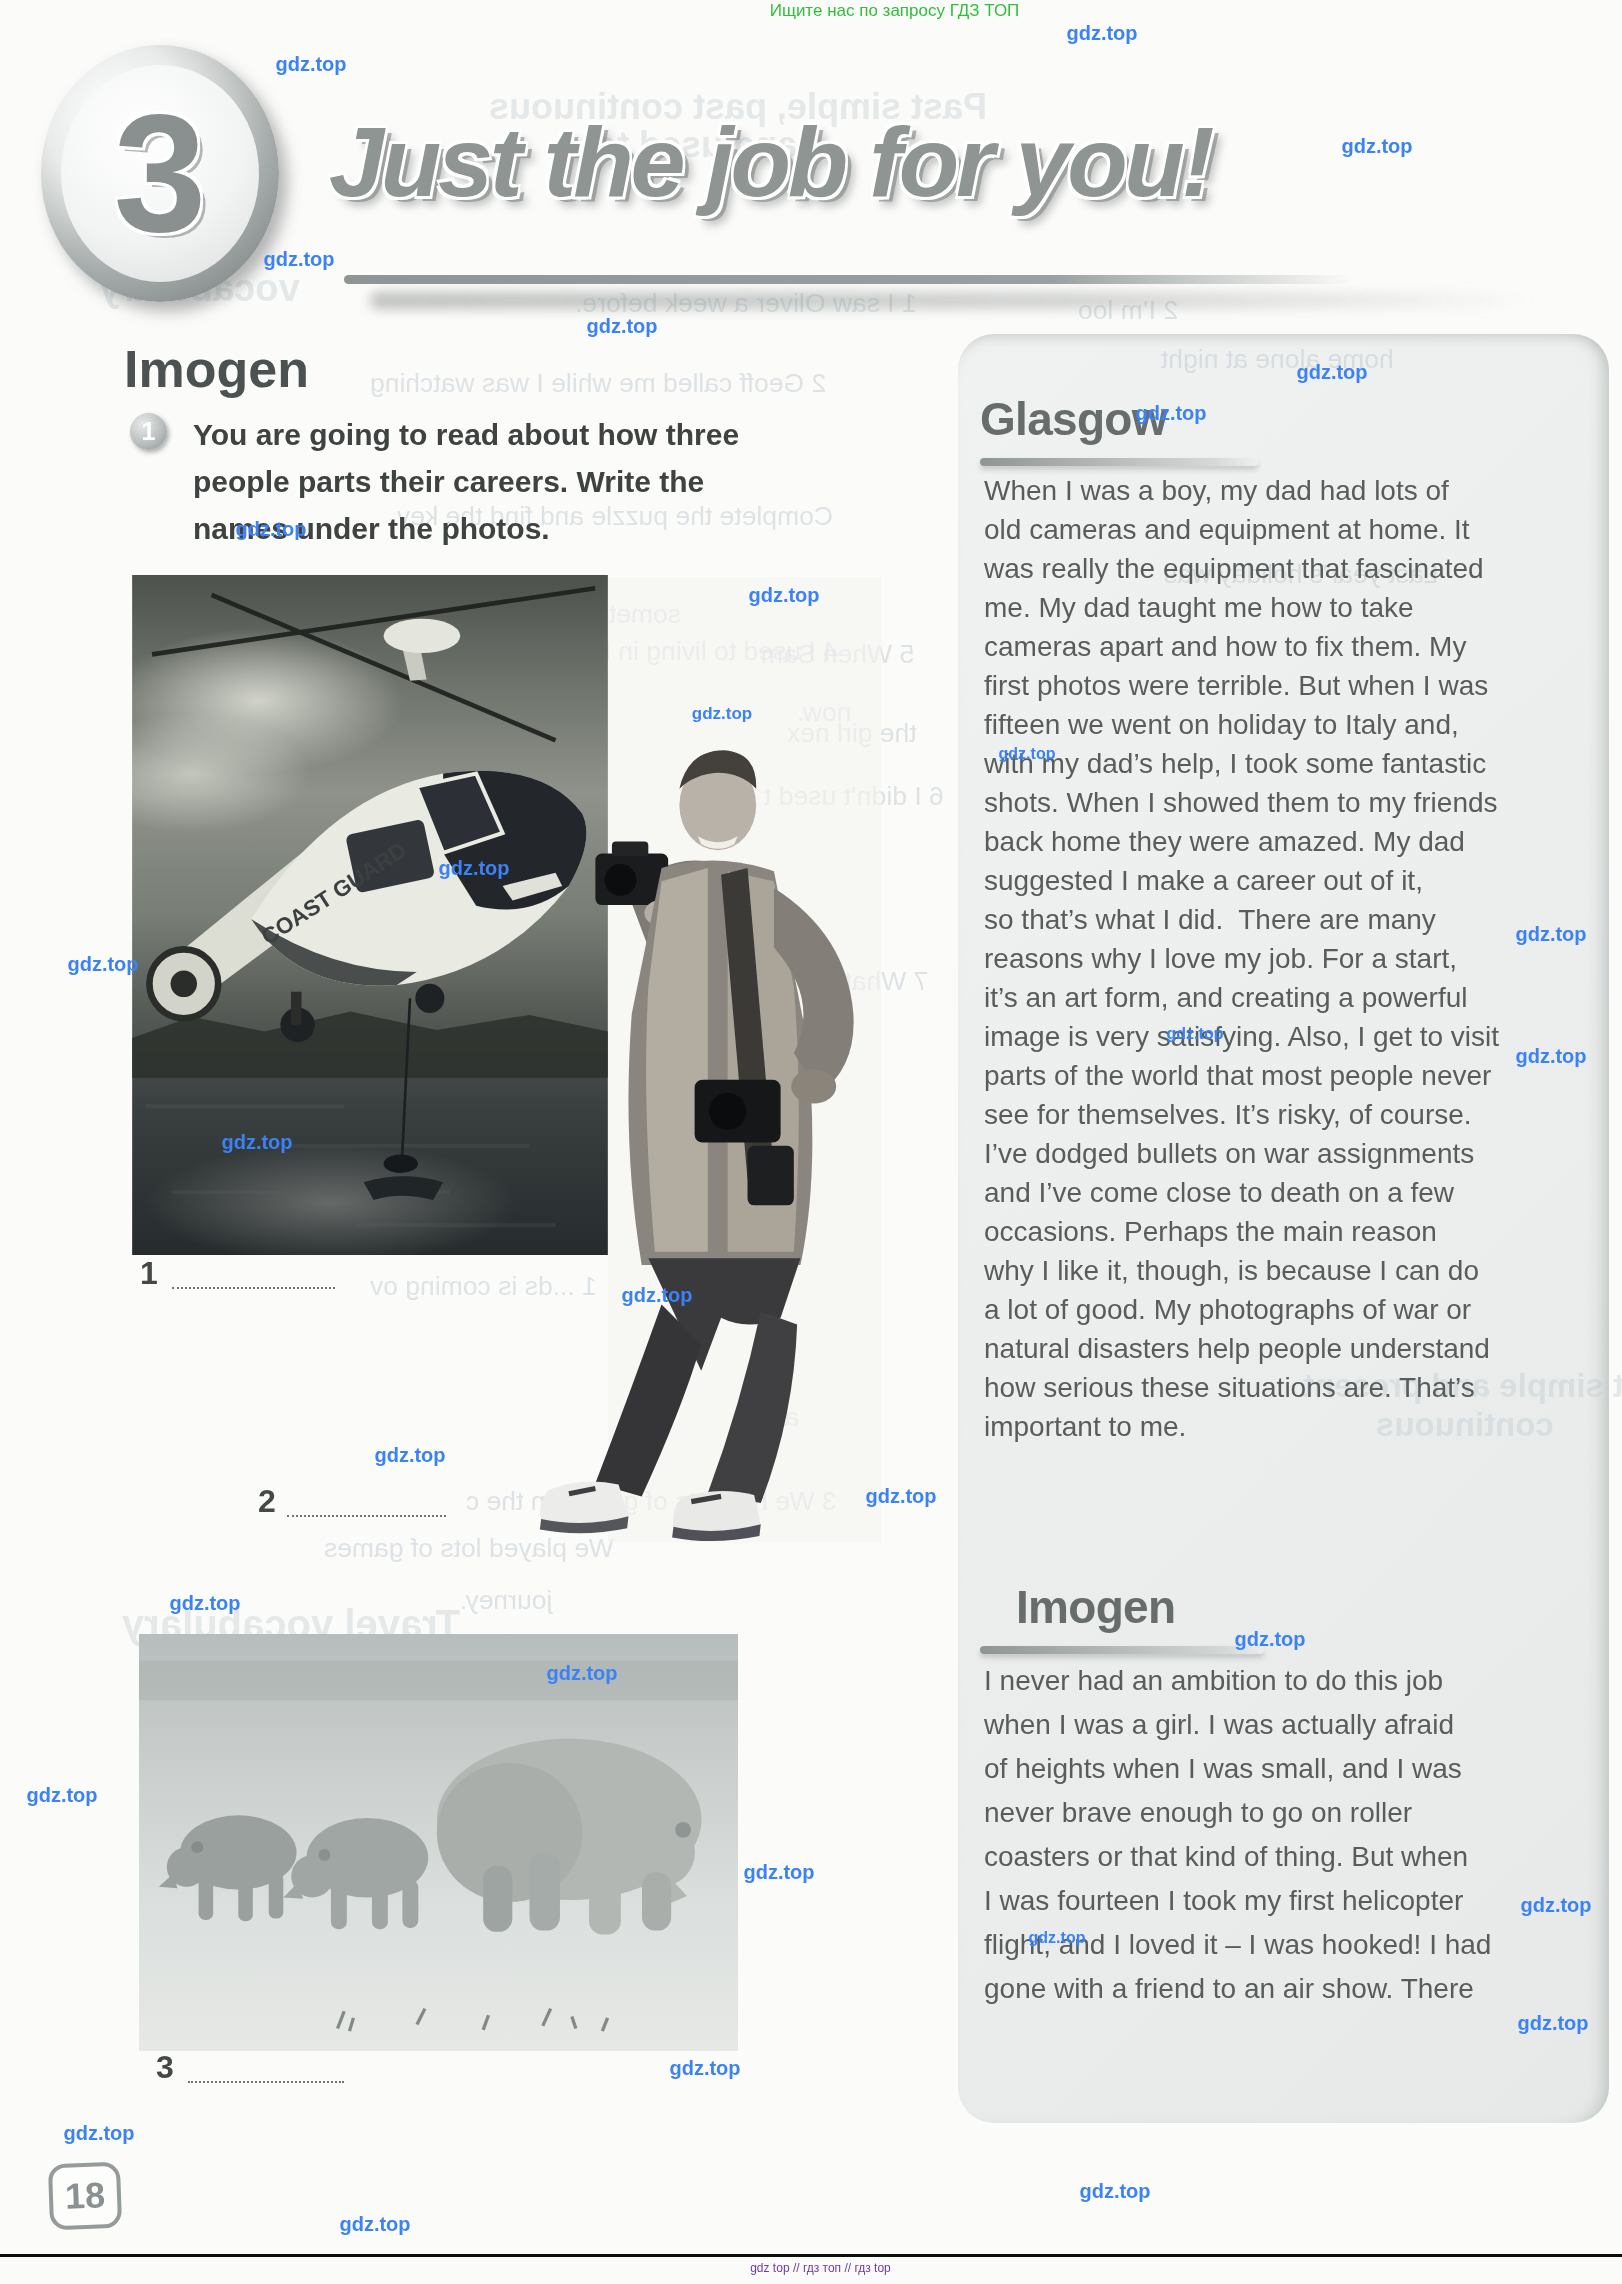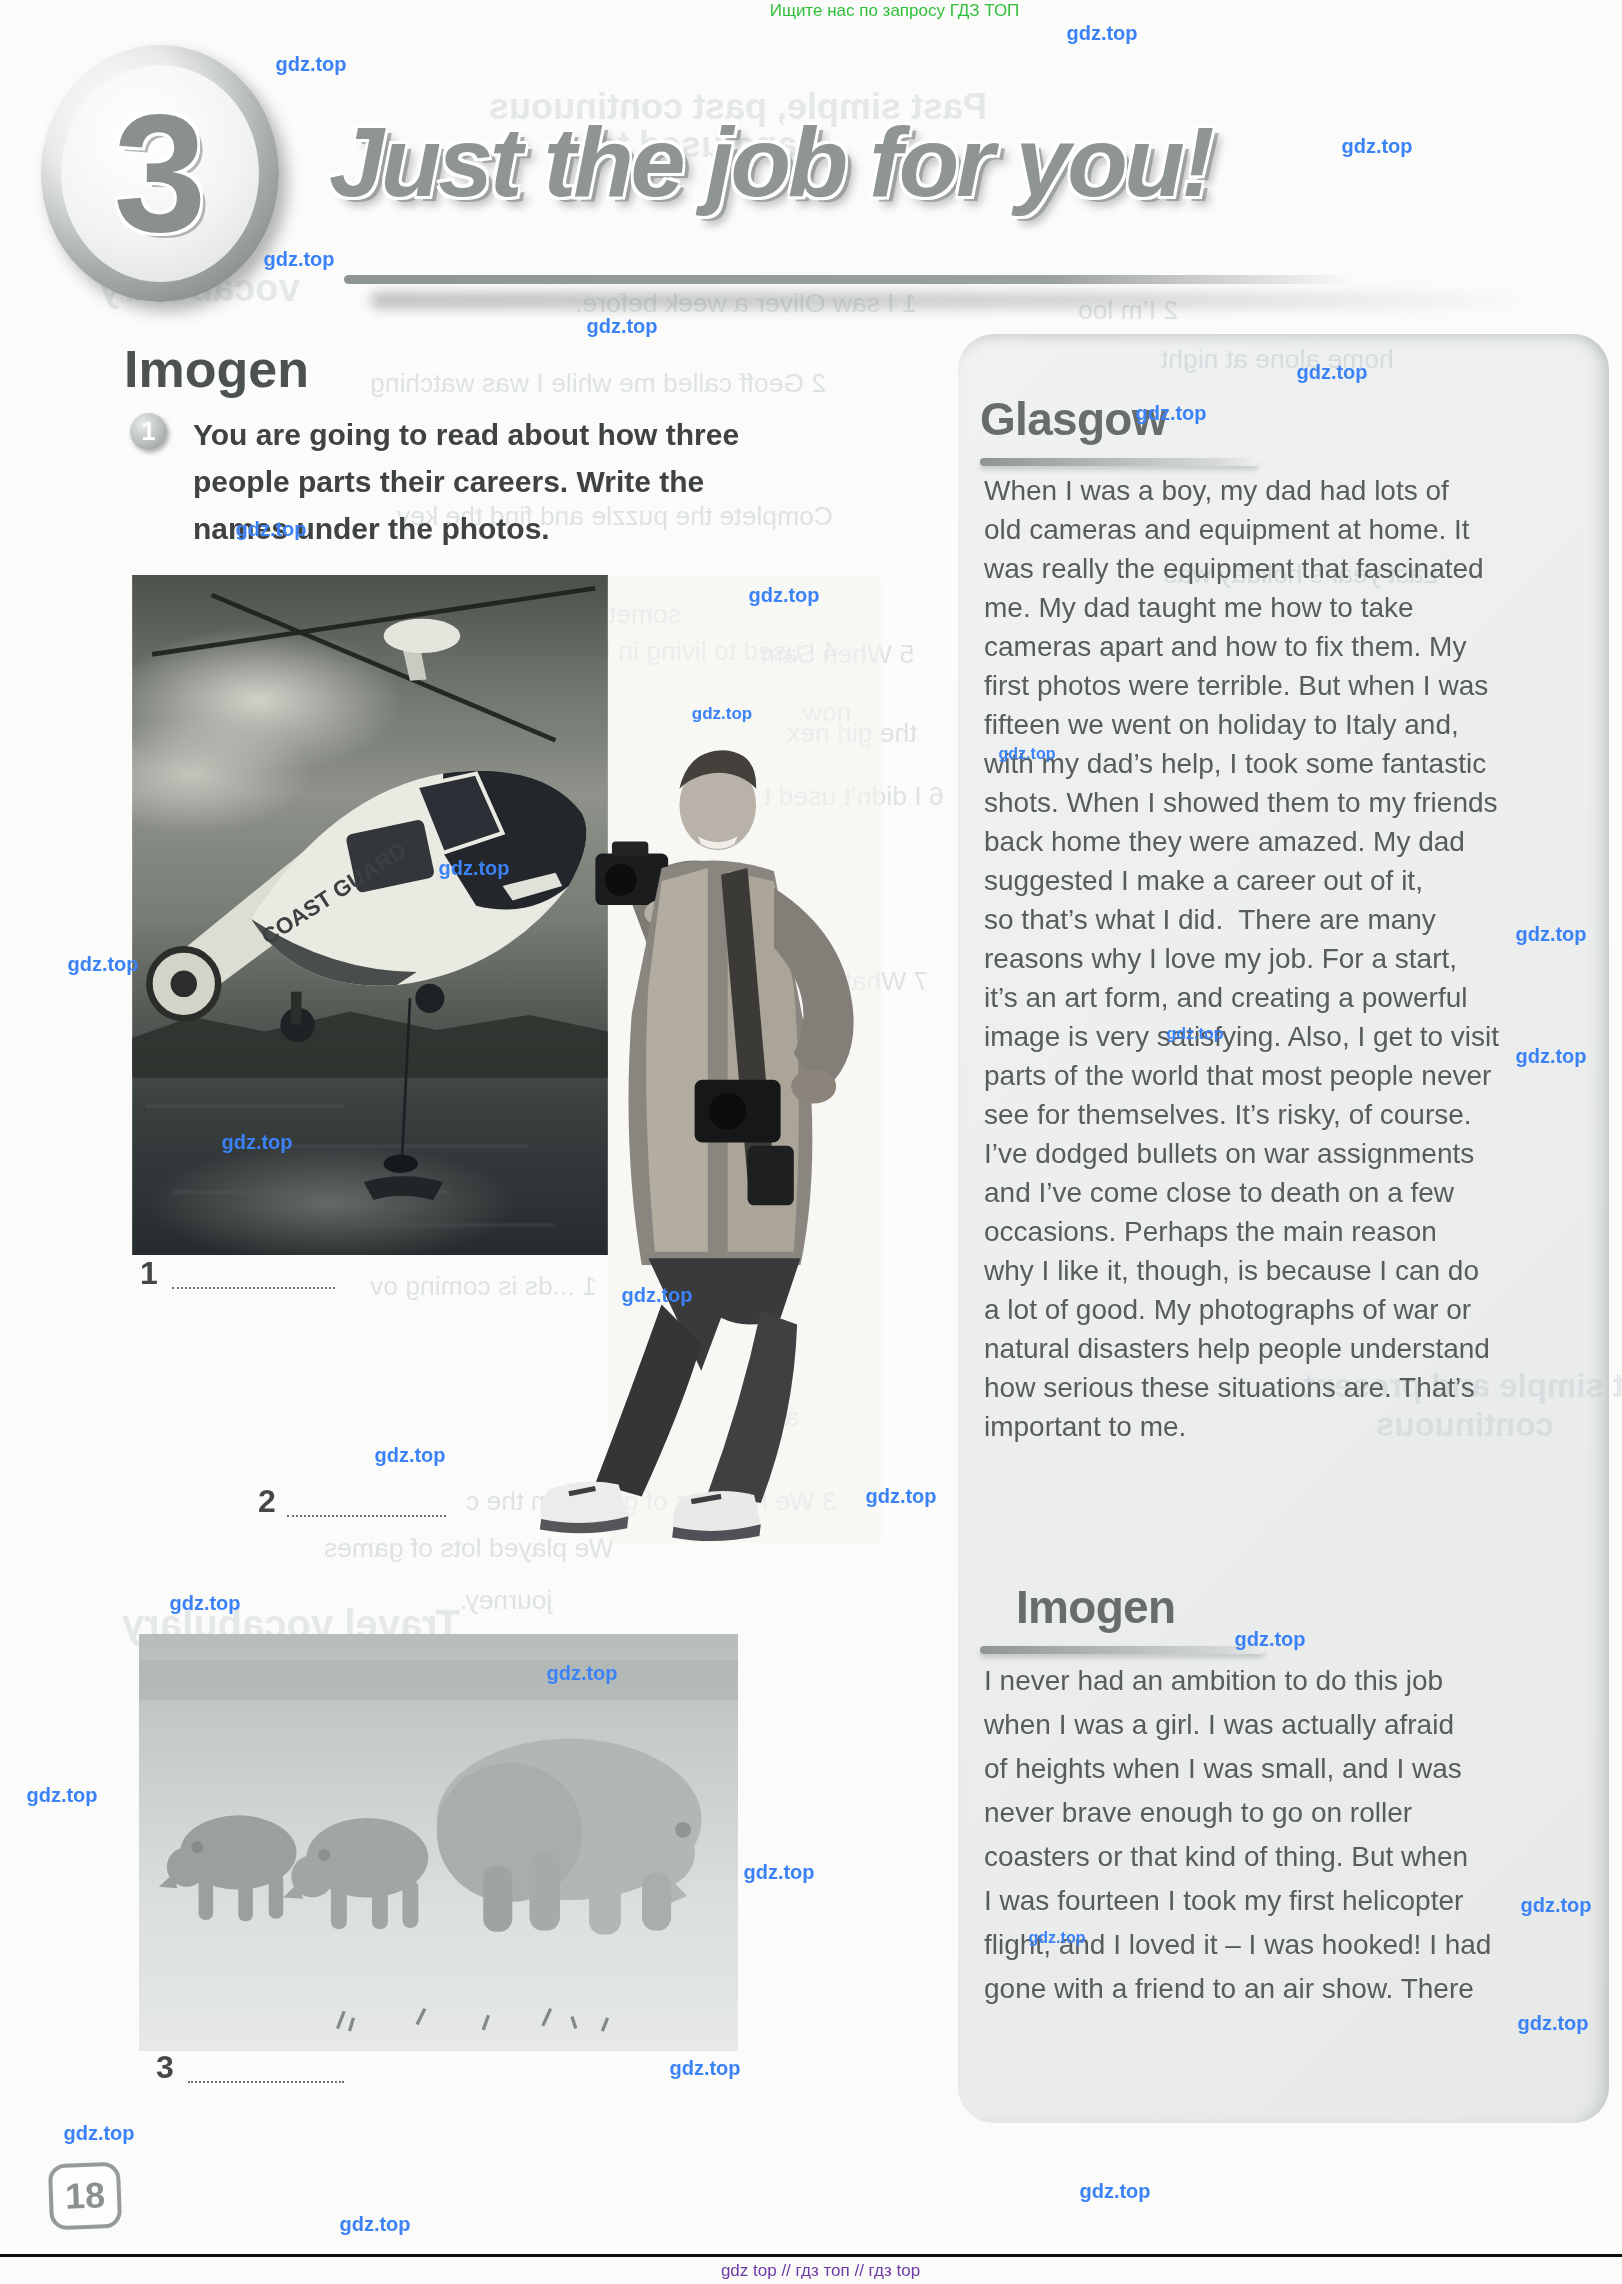--- a/index.html
+++ b/index.html
@@ -46,21 +46,21 @@
   .passage-rule{height:8px;z-index:5;border-radius:4px;
     background:linear-gradient(to right,#8f9594 0%,rgba(143,149,148,.25) 85%,rgba(143,149,148,0) 100%);
     box-shadow:0 4px 5.3px rgba(130,136,134,.35);}
   .passage{z-index:5;font-size:28px;color:#585c5a;white-space:pre;}
   .passage div{height:var(--lh);}
   
   .wm{color:#3b82f6;font-weight:700;z-index:7;transform:translate(-50%,-50%);white-space:nowrap;}
   .bleed{color:#b6c1c9;z-index:2;transform:scaleX(-1);transform-origin:center;white-space:nowrap;opacity:.42;}
   
   .footer-line{left:0;top:2254px;width:1623px;height:3.3px;background:#0d0d0d;z-index:6;}
-  .footer-tags{left:695px;top:2261px;width:251px;text-align:center;font-size:17px;color:#6d3ba6;z-index:6;}
+  .footer-tags{left:695px;top:2261px;width:251px;text-align:center;font-size:12px;color:#6d3ba6;z-index:6;}
   .page-badge{left:49px;top:2163px;width:64px;height:58px;border:4px solid #959b9a;border-radius:17px;z-index:5;
     transform:rotate(-2deg);display:flex;align-items:center;justify-content:center;
     font-size:36px;font-weight:700;color:#8b9190;background:#fdfdfc;}
   svg{display:block;}
 </style>
 </head>
 <body>
 
 <div id="page">
 

